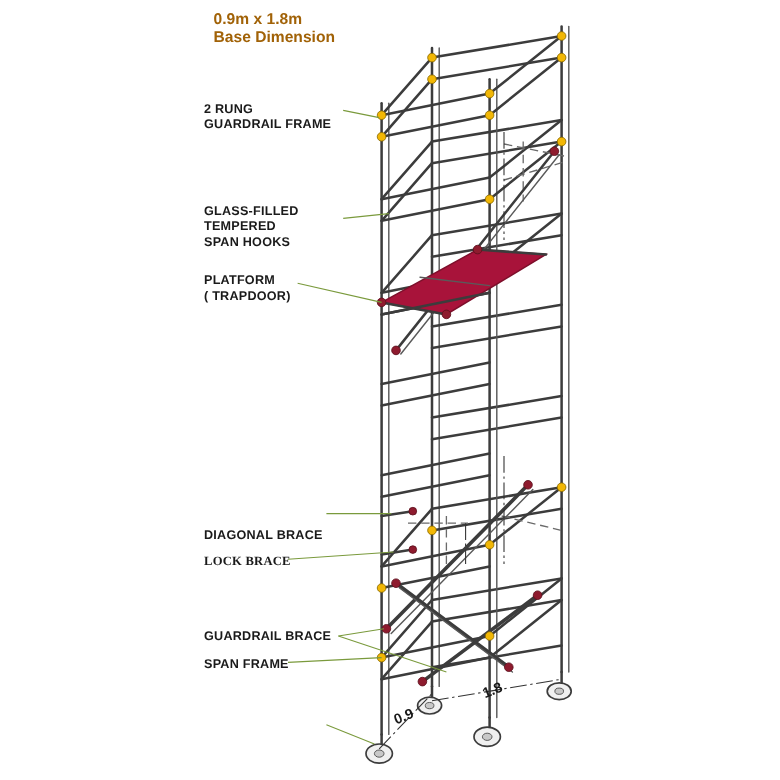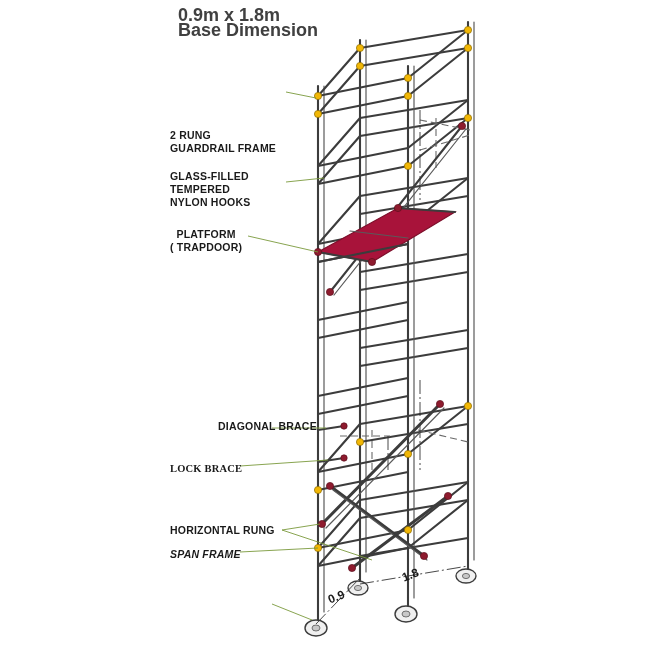--- a/index.html
+++ b/index.html
@@ -20,23 +20,23 @@
     font-size: 10.5px;
     font-weight: bold;
     color: #1a1a1a;
     letter-spacing: 0.2px;
     line-height: 13px;
     white-space: pre;
     text-align: left;
   }
   .title {
     position: absolute;
-    font-size: 18px;
+    font-size: 13px;
     font-weight: bold;
-    color: #404040;
+    color: #a16207;
     line-height: 15px;
     white-space: pre;
   }
   .dim-label {
     position: absolute;
     font-size: 12px;
     font-weight: bold;
     color: #1a1a1a;
   }
   svg.art {
@@ -256,28 +256,28 @@
       <path class="lead" d="M240 552 L318 548"></path>
       <path class="lead" d="M272 604 L312 620"></path>
       <path class="lead" d="M282 530 L372 560"></path>
     </g>
 
   </svg>
 
   <div class="title" style="left:178px; top:8px;">0.9m x 1.8m
 Base Dimension</div>
 
-  <div class="label" style="left:170px; top:85px;margin-top:44px;">2 RUNG
+  <div class="label" style="left:170px; top:85px;">2 RUNG
 GUARDRAIL FRAME</div>
   <div class="label" style="left:170px; top:170px;">GLASS-FILLED
 TEMPERED
-NYLON HOOKS</div>
-  <div class="label" style="left:170px; top:228px;text-align:center;">PLATFORM
+SPAN HOOKS</div>
+  <div class="label" style="left:170px; top:228px;">PLATFORM
 ( TRAPDOOR)</div>
-  <div class="label" style="left:170px; top:420px;margin-left:48px;">DIAGONAL BRACE</div>
+  <div class="label" style="left:170px; top:440px;">DIAGONAL BRACE</div>
   <div class="label" style="left:170px; top:462px;font-family:Liberation Serif, serif;">LOCK BRACE</div>
-  <div class="label" style="left:170px; top:524px;">HORIZONTAL RUNG</div>
-  <div class="label" style="left:170px; top:548px;font-style:italic;">SPAN FRAME</div>
+  <div class="label" style="left:170px; top:524px;">GUARDRAIL BRACE</div>
+  <div class="label" style="left:170px; top:548px;">SPAN FRAME</div>
 
   <div class="dim-label" style="left:328px; top:590px; transform:rotate(-22deg);">0.9</div>
   <div class="dim-label" style="left:402px; top:568px; transform:rotate(-22deg);">1.8</div>
 
 </div>
 
 </body></html>

